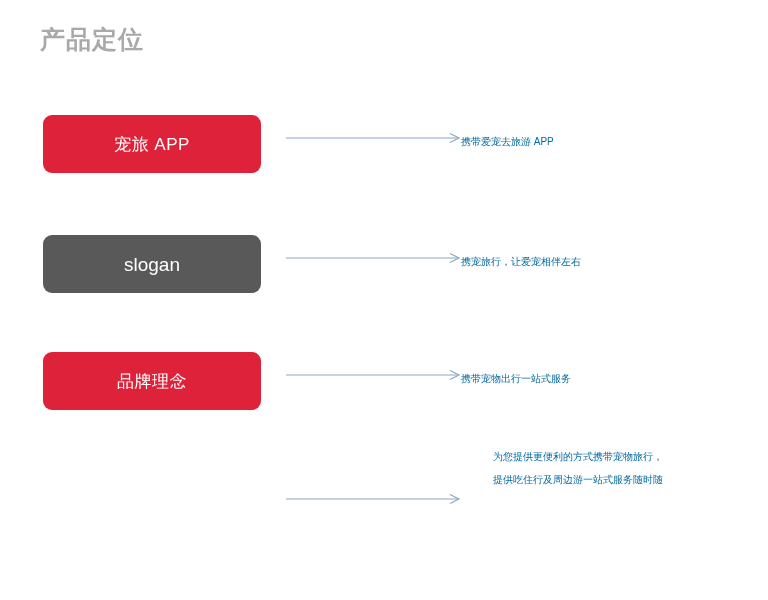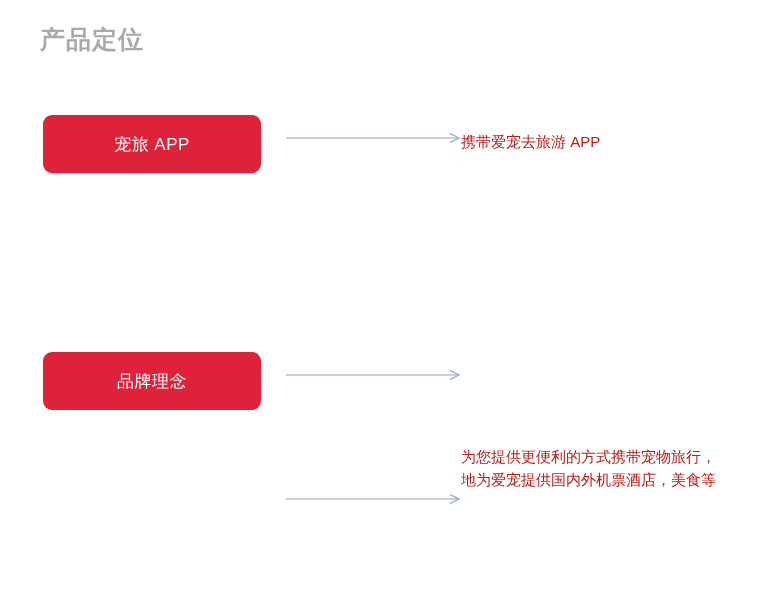--- a/index.html
+++ b/index.html
@@ -96,36 +96,36 @@
   .arrow svg { display: block; overflow: visible; }
 
   
   .row-3 .arrow { top: 24px; }
 
   
   .desc {
     position: absolute;
     left: 461px;
     width: 300px;
-    color: #b91c1c;
-    font-size: 15px;
+    color: #0369a1;
+    font-size: 10px;
     line-height: 1.0;
     white-space: nowrap;
   }
   .desc-single {
     top: 17px;
     line-height: 20px;
   }
   .desc-multi {
     top: -24px;
     white-space: normal;
     line-height: 23px;
     width: 290px;
   }
-  .desc-multi .line { display: block; white-space: nowrap; }
+  .desc-multi .line { display: block; white-space: nowrap; margin-left: 32px; }
 </style>
 </head>
 <body>
 
 <div class="slide">
 
   <div class="slide-title">产品定位</div>
 
   <div class="rows">
 
@@ -135,40 +135,53 @@
       </div>
       <div class="arrow">
         <svg width="176" height="12" viewBox="0 0 176 12">
           <line x1="0" y1="6" x2="172" y2="6" stroke="#8ea6c4" stroke-width="1.2"></line>
           <polyline points="164,1.5 173,6 164,10.5" fill="none" stroke="#8ea6c4" stroke-width="1.2"></polyline>
         </svg>
       </div>
       <div class="desc desc-single">携带爱宠去旅游  APP</div>
     </div>
 
+    <div class="row row-1">
+      <div class="pill pill-gray">
+        <span class="pill-label latin">slogan</span>
+      </div>
+      <div class="arrow">
+        <svg width="176" height="12" viewBox="0 0 176 12">
+          <line x1="0" y1="6" x2="172" y2="6" stroke="#8ea6c4" stroke-width="1.2"></line>
+          <polyline points="164,1.5 173,6 164,10.5" fill="none" stroke="#8ea6c4" stroke-width="1.2"></polyline>
+        </svg>
+      </div>
+      <div class="desc desc-single">携宠旅行，让爱宠相伴左右</div>
+    </div>
 
     <div class="row row-2">
       <div class="pill pill-red">
         <span class="pill-label">品牌理念</span>
       </div>
       <div class="arrow">
         <svg width="176" height="12" viewBox="0 0 176 12">
           <line x1="0" y1="6" x2="172" y2="6" stroke="#8ea6c4" stroke-width="1.2"></line>
           <polyline points="164,1.5 173,6 164,10.5" fill="none" stroke="#8ea6c4" stroke-width="1.2"></polyline>
         </svg>
       </div>
+      <div class="desc desc-single">携带宠物出行一站式服务</div>
     </div>
 
     <div class="row row-3">
       <div class="arrow">
         <svg width="176" height="12" viewBox="0 0 176 12">
           <line x1="0" y1="6" x2="172" y2="6" stroke="#8ea6c4" stroke-width="1.2"></line>
           <polyline points="164,1.5 173,6 164,10.5" fill="none" stroke="#8ea6c4" stroke-width="1.2"></polyline>
         </svg>
       </div>
       <div class="desc desc-multi">
         <span class="line">为您提供更便利的方式携带宠物旅行，</span>
-        <span class="line">地为爱宠提供国内外机票酒店，美食等</span>
+        <span class="line">提供吃住行及周边游一站式服务随时随</span>
       </div>
     </div>
 
   </div>
 </div>
 
 </body></html>

